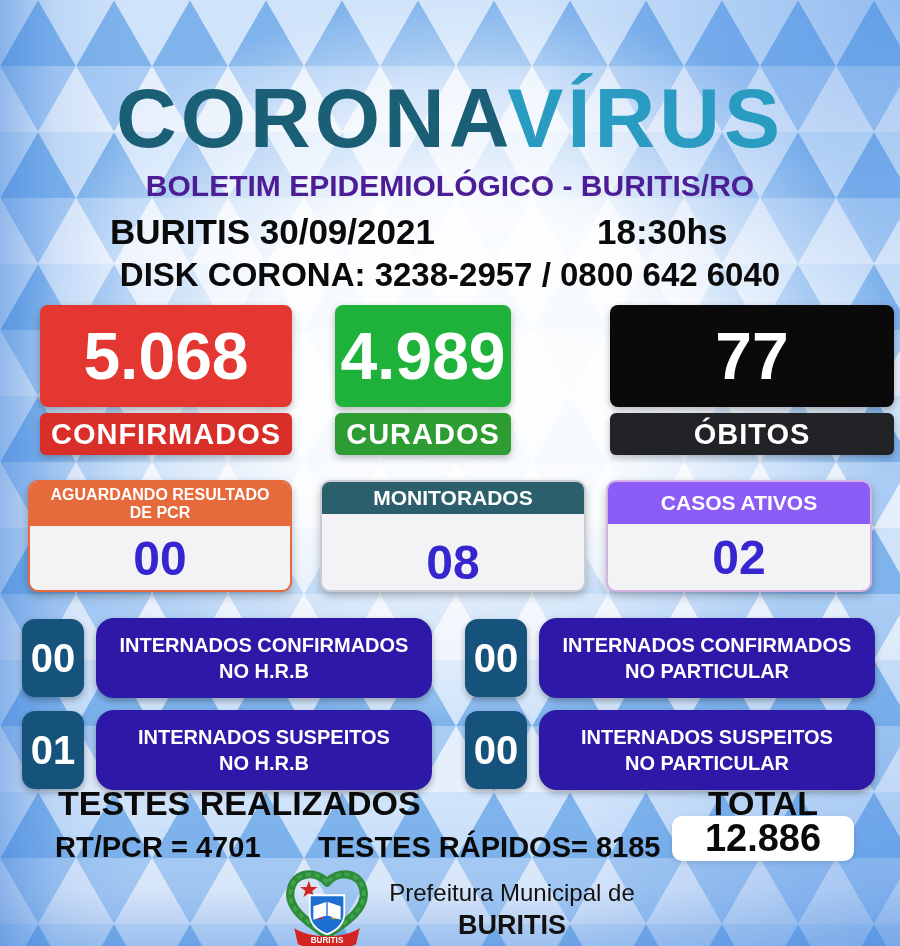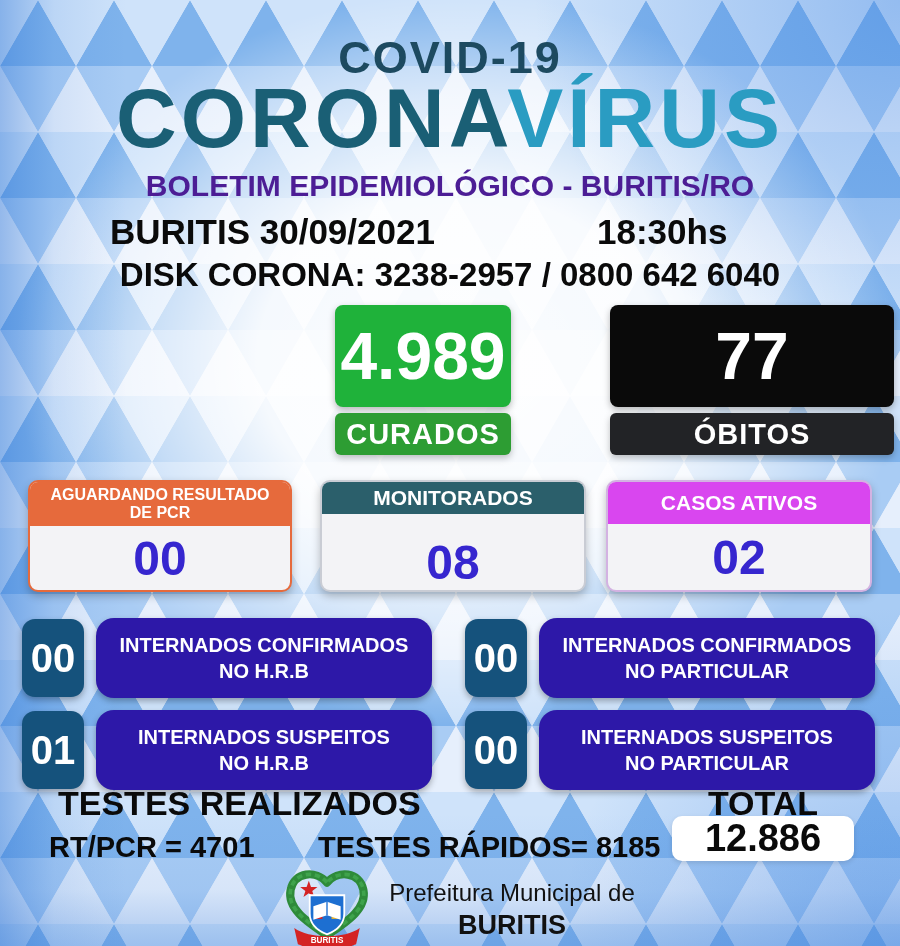--- a/index.html
+++ b/index.html
@@ -55,41 +55,41 @@
     background:#f3f3f6;box-shadow:0 4px 8px rgba(0,0,0,0.25);display:flex;flex-direction:column;height:112px;}
   .mid-head{color:#fff;font-weight:bold;text-align:center;display:flex;align-items:center;justify-content:center;
     padding:2px 8px;}
   .mid-val{flex:1;display:flex;align-items:center;justify-content:center;
     color:#3626cf;font-size:48px;font-weight:bold;}
   .mid-pcr{left:28px;width:264px;border:2px solid #e66a3c;}
   .mid-pcr .mid-head{background:#e66a3c;font-size:16px;line-height:1.15;height:44px;}
   .mid-mon{left:320px;width:266px;border:2px solid #c9ccd4;gap:21px;}
   .mid-mon .mid-head{background:#2b5f6b;font-size:21px;height:38px;}
   .mid-atv{left:606px;width:266px;border:2px solid #d3b2e2;}
-  .mid-atv .mid-head{background:#d946ef;font-size:21px;height:42px;}
+  .mid-atv .mid-head{background:#8b5cf6;font-size:21px;height:42px;}
 
   
   .hosp-item{position:absolute;display:flex;align-items:center;}
   .hosp-badge{width:62px;height:78px;border-radius:13px;background:#15527c;color:#fff;
     display:flex;align-items:center;justify-content:center;font-size:40px;font-weight:bold;
     box-shadow:0 3px 6px rgba(0,0,0,0.3);flex:0 0 auto;}
   .hosp-pill{margin-left:12px;width:336px;height:80px;border-radius:18px;background:#2d18a8;color:#fff;
     display:flex;flex-direction:column;align-items:center;justify-content:center;
     font-size:20px;font-weight:bold;line-height:1.3;text-align:center;
     box-shadow:0 3px 6px rgba(0,0,0,0.3);}
   .hosp-0{left:22px;top:618px;}
   .hosp-1{left:465px;top:618px;}
   .hosp-2{left:22px;top:710px;}
   .hosp-3{left:465px;top:710px;}
 
   
   .tests-title{position:absolute;top:784px;left:58px;font-size:34px;font-weight:bold;color:#0a0a0a;}
   .total-label{position:absolute;top:784px;left:672px;width:182px;text-align:center;
     font-size:34px;font-weight:bold;color:#0a0a0a;}
-  .rtpcr{position:absolute;top:831px;left:49px;font-size:29px;font-weight:bold;color:#0a0a0a;}
+  .rtpcr{position:absolute;top:831px;left:55px;font-size:29px;font-weight:bold;color:#0a0a0a;}
   .rapid{position:absolute;top:831px;left:318px;font-size:29px;font-weight:bold;color:#0a0a0a;}
   .total-box{position:absolute;top:816px;left:672px;width:182px;height:45px;background:#ffffff;
     border-radius:10px;display:flex;align-items:center;justify-content:center;
     box-shadow:0 2px 5px rgba(0,0,0,0.12);}
   .total-box span{font-size:38px;font-weight:bold;color:#0a0a0a;}
 
   
   .footer{position:absolute;top:868px;left:0;width:100%;display:flex;align-items:center;justify-content:center;}
   .foot-block{text-align:center;color:#111;}
   .foot-line1{font-size:24px;}
@@ -115,27 +115,30 @@
         </pattern>
       </defs>
       <rect width="900" height="946" fill="url(#tri)"></rect>
     </svg>
   </div>
   <div class="veil veil-center"></div>
   <div class="veil veil-edges"></div>
 
   <div class="content">
 
-    <div class="covid-title">COVID-19</div>
     <div class="corona-title"><span class="corona-part1">CORONA</span><span class="corona-part2">VÍRUS</span></div>
     <div class="bulletin-line">BOLETIM EPIDEMIOLÓGICO - BURITIS/RO</div>
     <div class="city-date">BURITIS 30/09/2021</div>
     <div class="time">18:30hs</div>
     <div class="disk-line">DISK CORONA: 3238-2957 / 0800 642 6040</div>
 
+    <div class="stat-card card-red">
+      <div class="num">5.068</div>
+      <div class="lab">CONFIRMADOS</div>
+    </div>
     <div class="stat-card card-green">
       <div class="num">4.989</div>
       <div class="lab">CURADOS</div>
     </div>
     <div class="stat-card card-black">
       <div class="num">77</div>
       <div class="lab">ÓBITOS</div>
     </div>
 
     <div class="mid-card mid-pcr">

